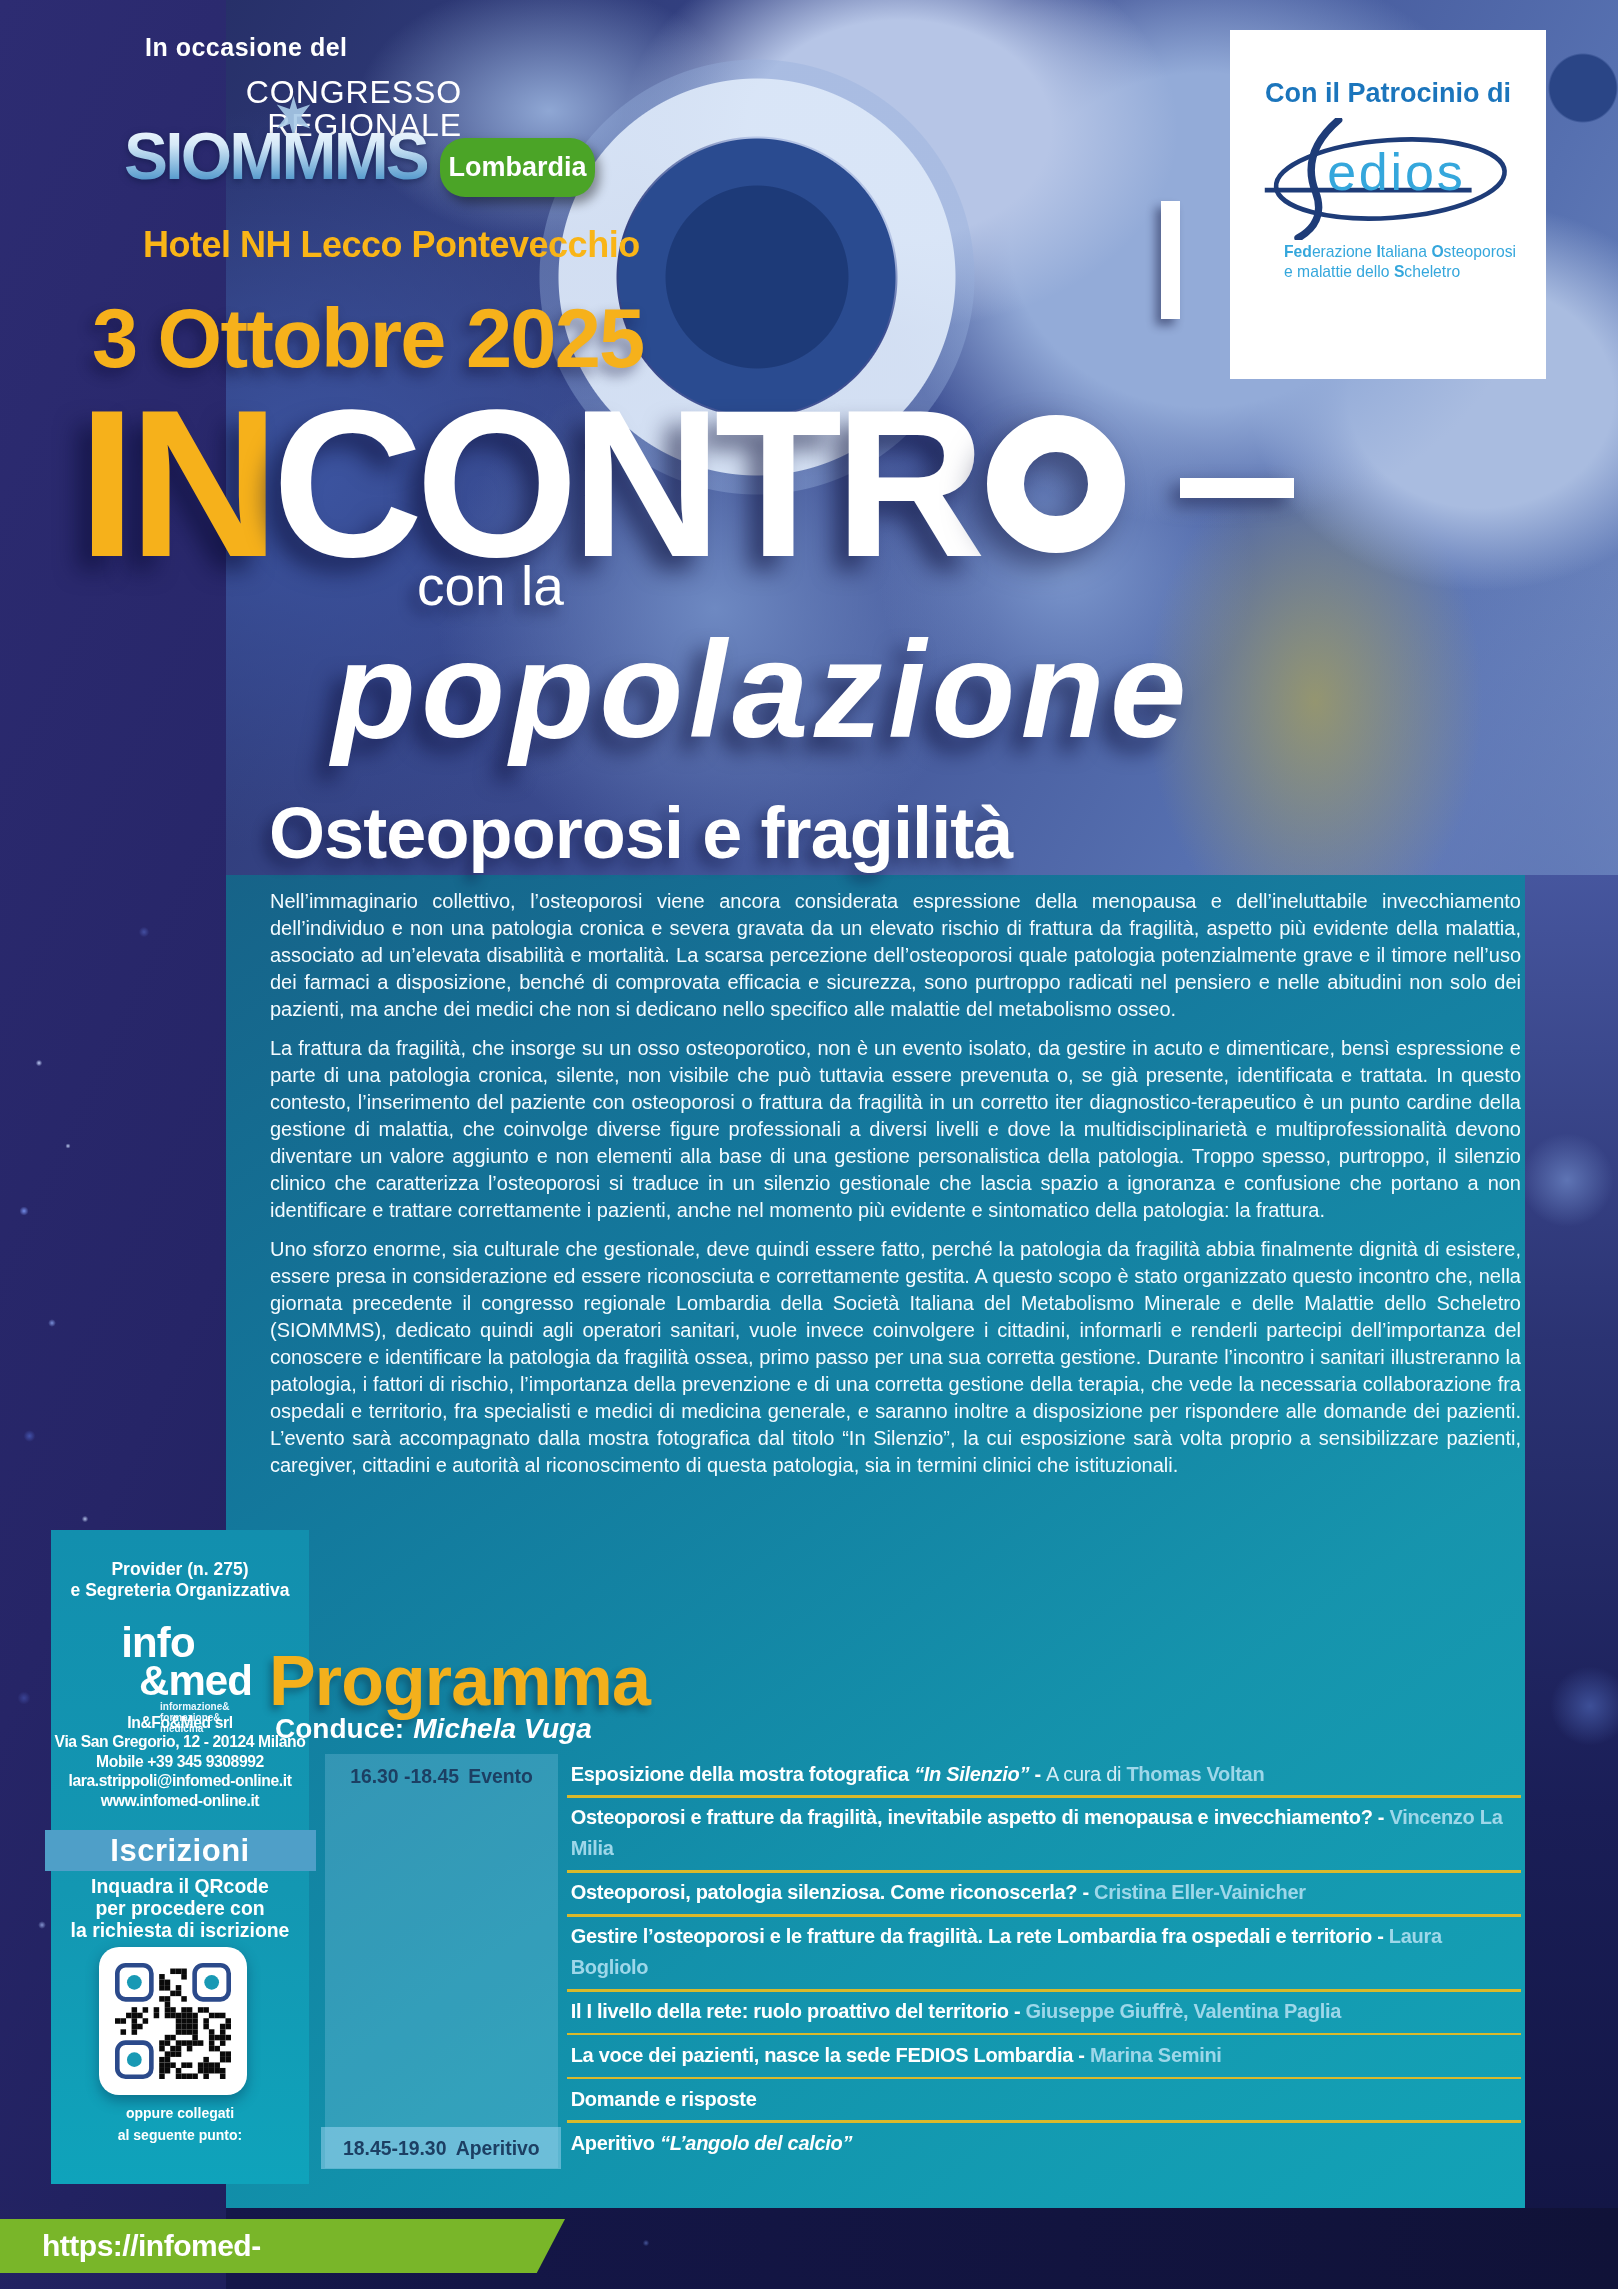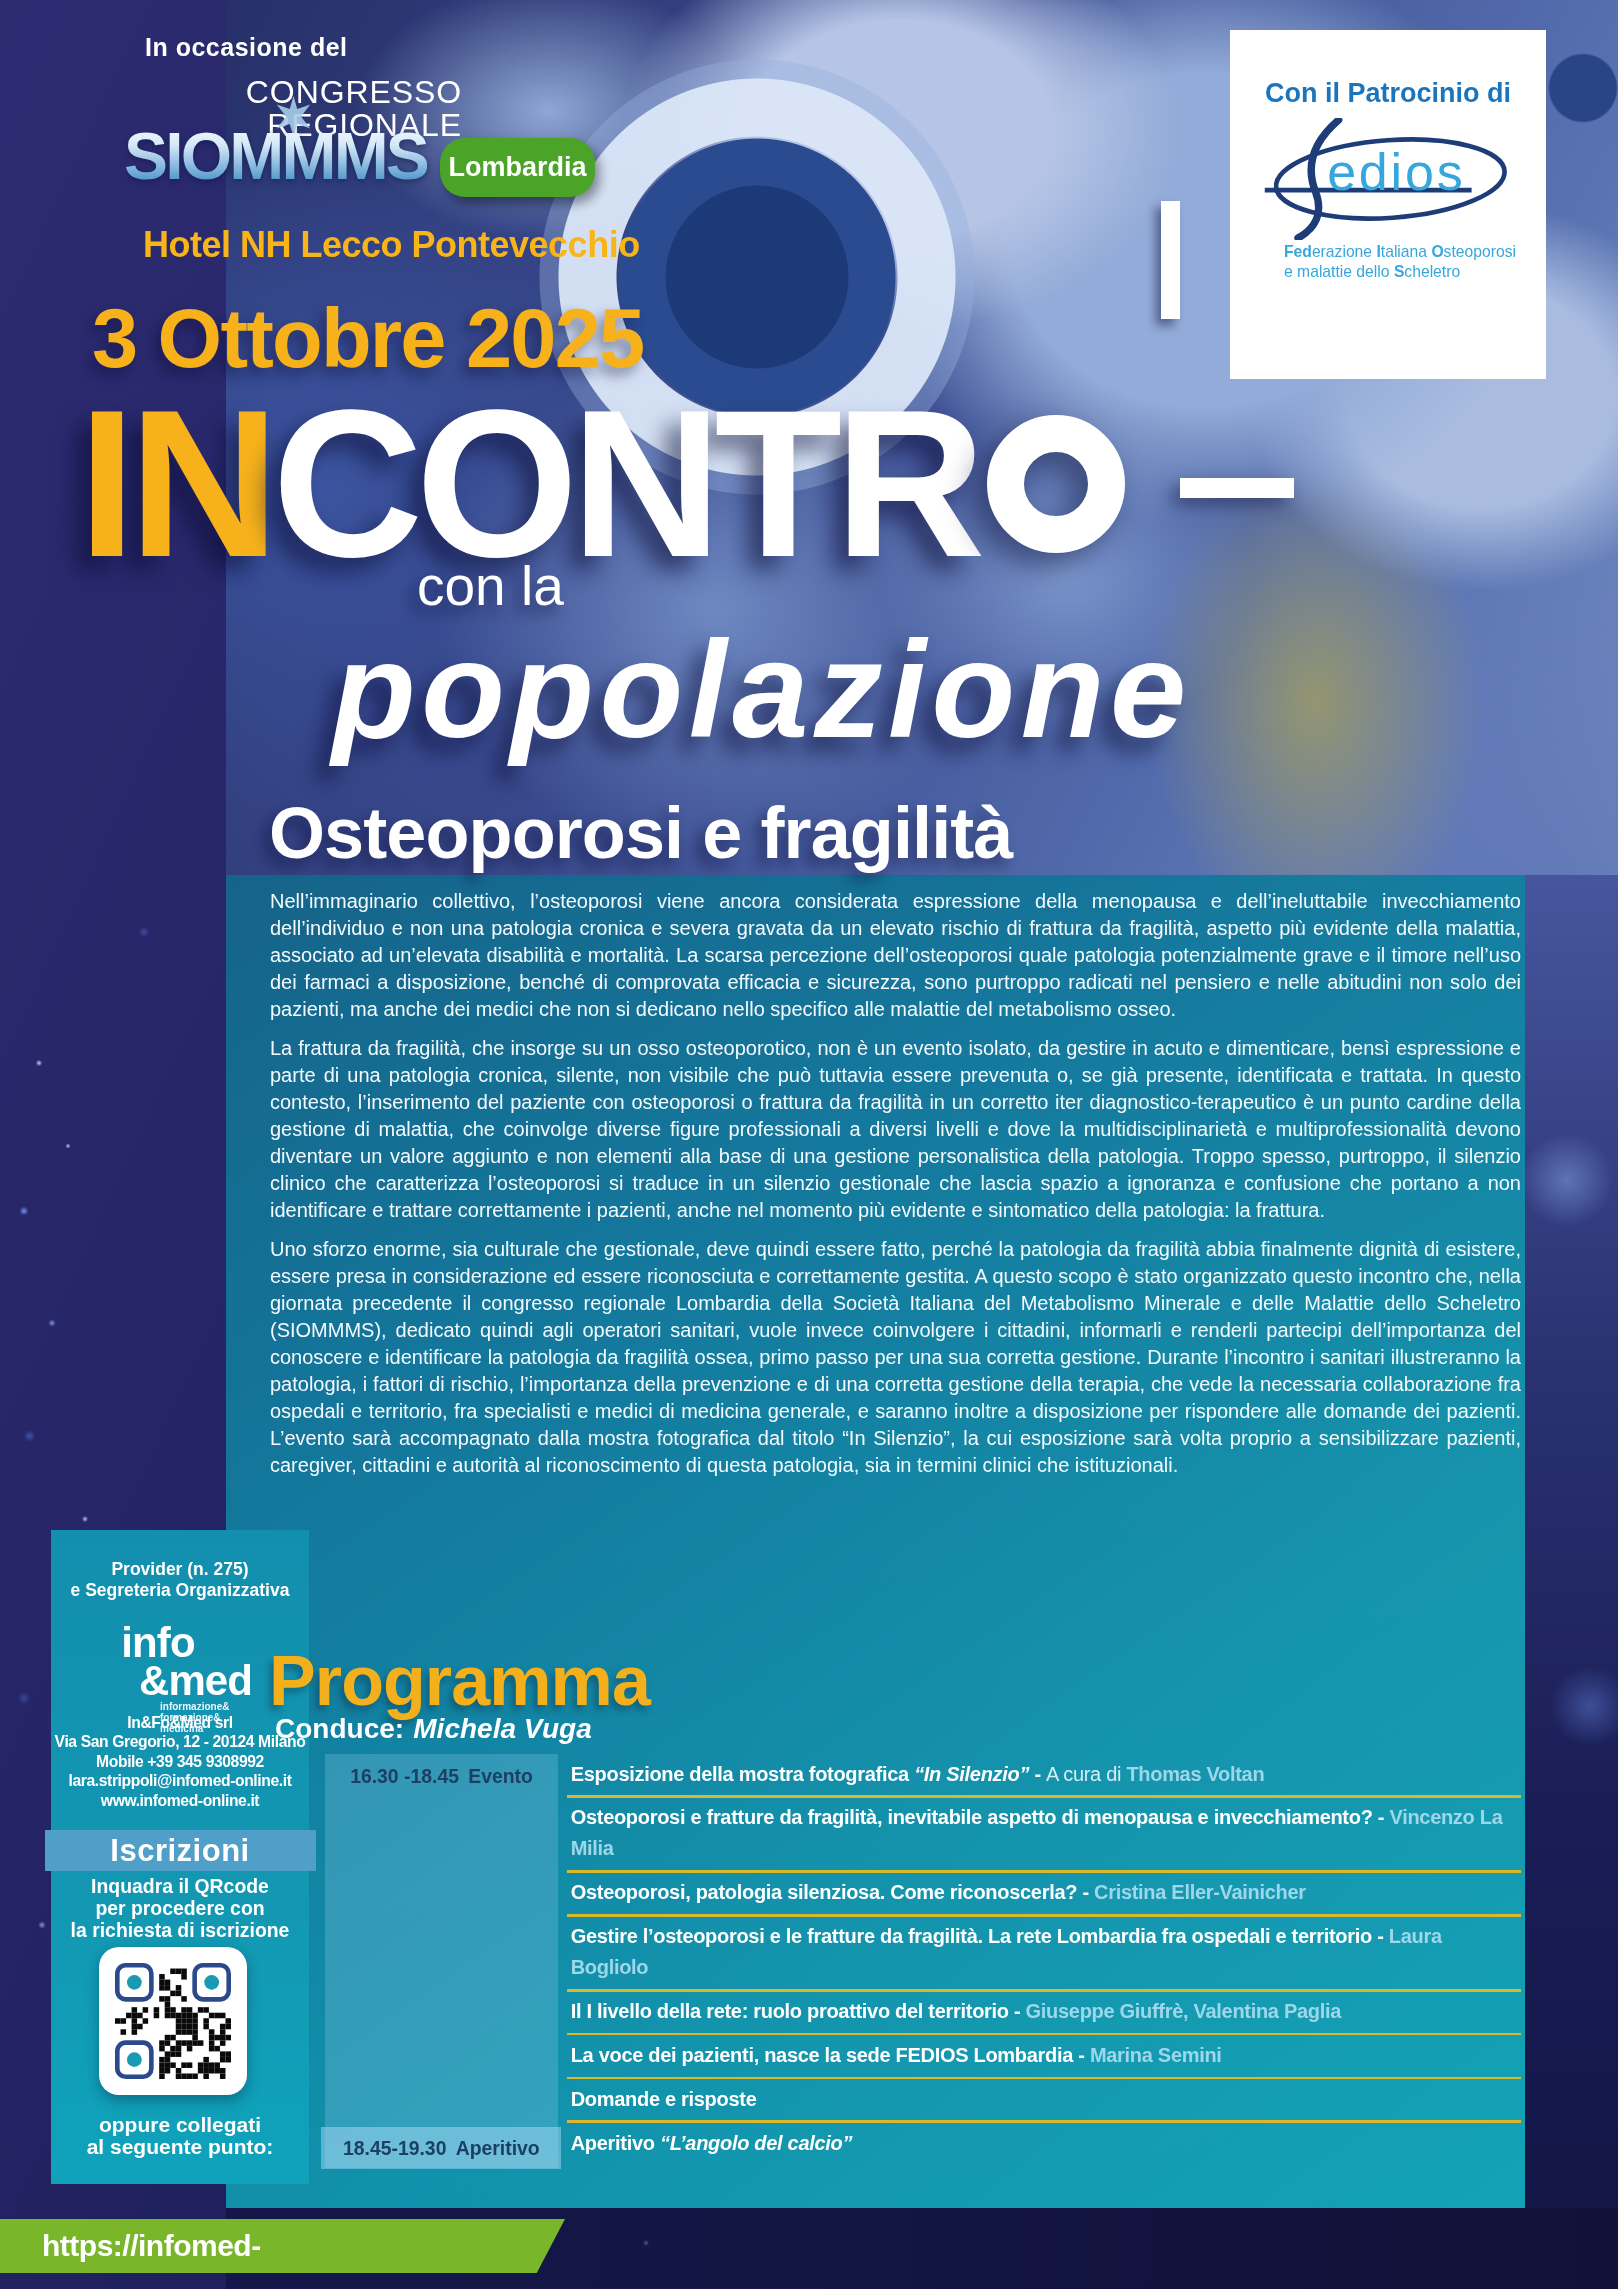--- a/index.html
+++ b/index.html
@@ -121,21 +121,21 @@
   .sp-provider{position:absolute;top:29px;width:100%;font-size:17.5px;font-weight:700;line-height:21px;}
   .im-logo{position:absolute;top:83px;width:100%;height:92px;font-weight:700;color:#fff;}
   .im-line1{font-size:42px;line-height:39px;margin-left:-44px;letter-spacing:-0.9px;margin-top:10px;}
   .im-line2{font-size:42px;line-height:37px;margin-left:31px;letter-spacing:-0.9px;}
   .im-tags{margin:1.8px 0 0 109px;text-align:left;font-size:10px;line-height:11px;font-weight:700;color:#eaf7ff;}
   .sp-contact{position:absolute;top:183px;width:100%;font-size:15.7px;font-weight:700;line-height:19.4px;letter-spacing:-0.4px;}
   .sp-contact .link{color:#ffffff;text-decoration:none;}
   .iscr-band{position:absolute;left:-6.5px;top:300px;width:271px;height:41px;background:#4f9fc8;line-height:41px;font-size:31px;font-weight:700;letter-spacing:0.5px;}
   .iscr-lines{position:absolute;top:345px;width:100%;font-size:19.4px;font-weight:700;line-height:22px;}
   .qr-card{position:absolute;left:48px;top:417px;width:148px;height:148px;background:#fff;border-radius:20px;padding:15.7px;box-shadow:0 5.5px 13px rgba(0,30,60,.35);}
-  .or-lines{position:absolute;top:584px;width:100%;font-size:21px;font-weight:700;line-height:22px;}
+  .or-lines{position:absolute;top:572px;width:100%;font-size:14px;font-weight:700;line-height:22px;}
 
   
   .program-heading{position:absolute;left:269px;top:1641px;font-size:70px;font-weight:700;color:#f3b01c;letter-spacing:-0.9px;text-shadow:-3.7px 4.6px 7.4px rgba(8,30,50,.35);}
   .conduce{position:absolute;left:275px;top:1713px;font-size:28px;font-weight:700;color:#fff;}
   .conduce .host{font-style:italic;margin-left:9.2px;}
   .time-strip{position:absolute;left:325px;top:1754px;width:233px;height:414px;background:rgba(150,210,240,.25);}
   .time-cell{position:absolute;width:100%;text-align:center;color:#1c3f63;font-size:19.4px;font-weight:700;}
   .time-cell .tlabel{margin-left:9.2px;}
   .time1{top:11px;}
   .time2{top:373px;left:-3.7px;width:240px;height:42px;line-height:42px;background:rgba(165,218,245,.5);}

